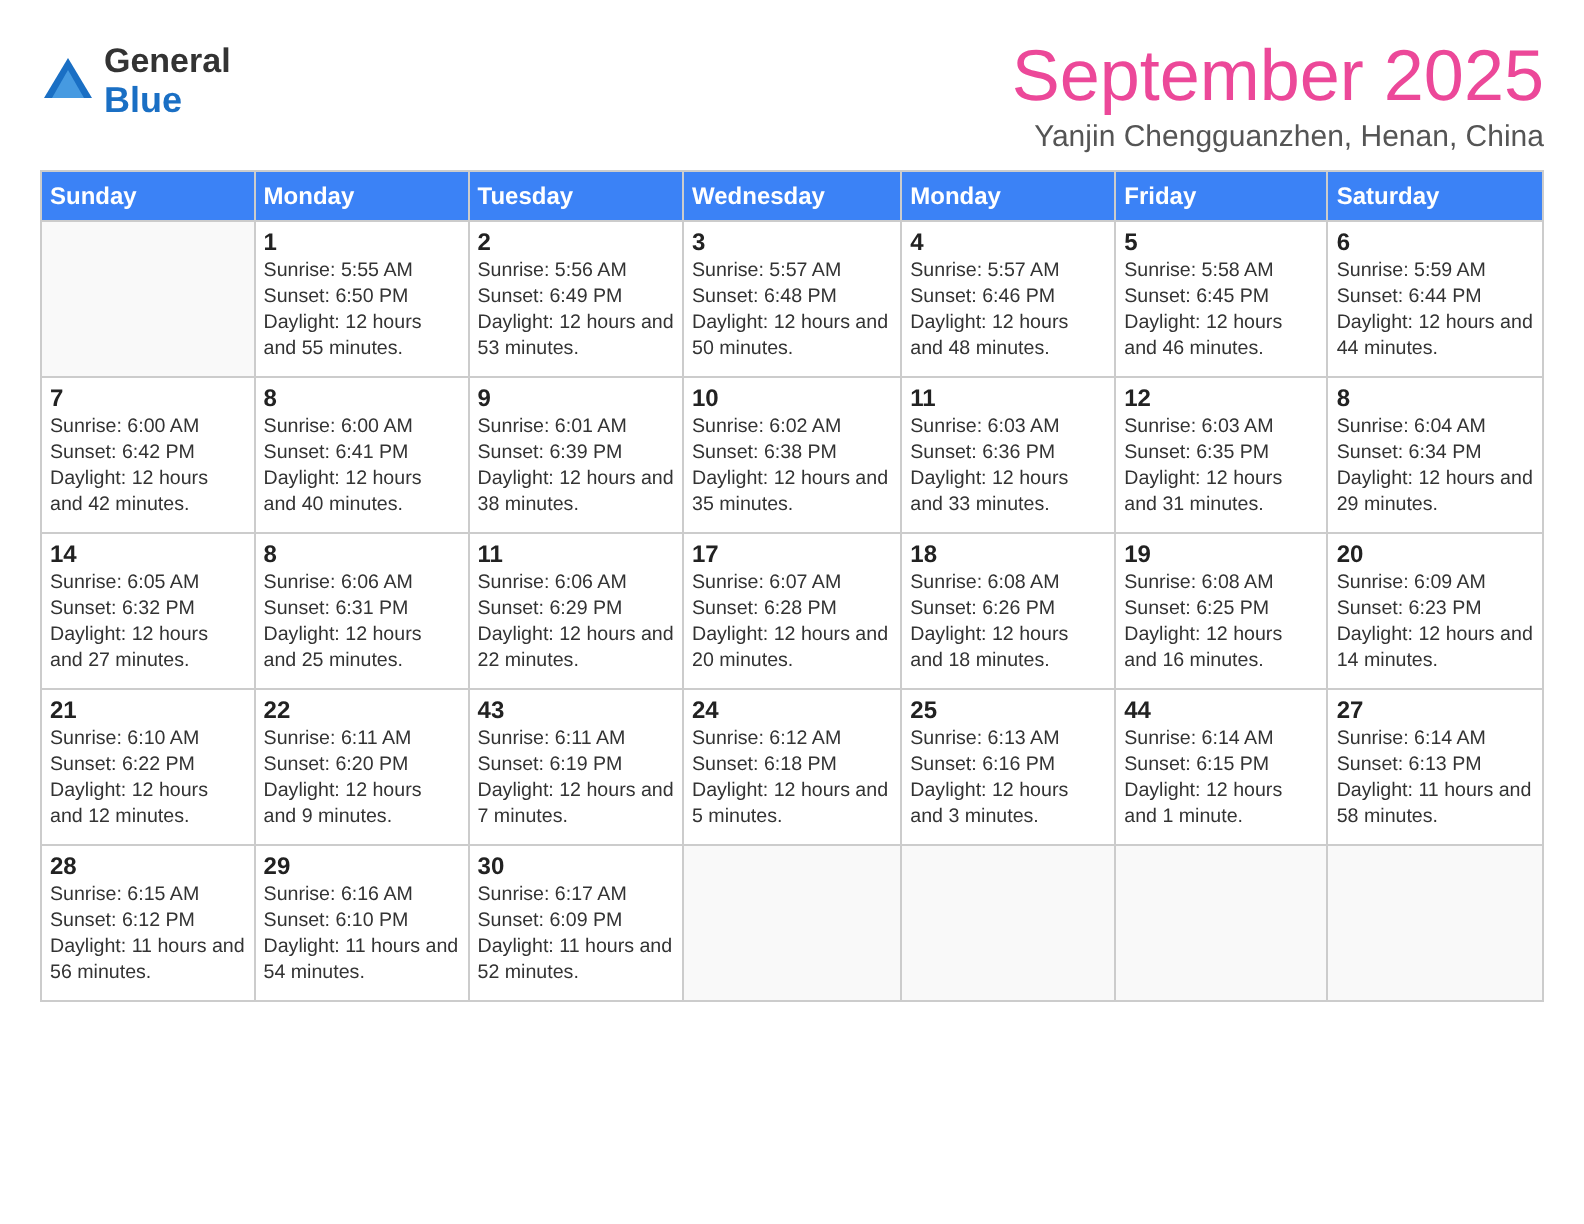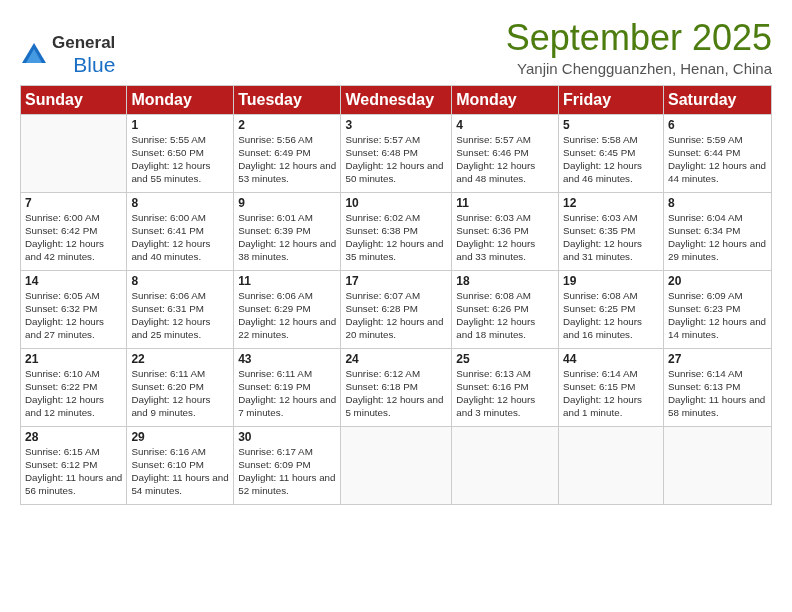--- a/index.html
+++ b/index.html
@@ -17,68 +17,67 @@
     }
     .header {
       display: flex;
       align-items: flex-start;
       justify-content: space-between;
       margin-bottom: 8px;
     }
     .logo {
       display: flex;
       align-items: center;
-      margin-top: 16px;
+      margin-top: 4px;
     }
     .logo-text {
       display: flex;
       flex-direction: column;
       line-height: 1.1;
     }
     .logo-general {
       font-size: 17px;
       font-weight: bold;
       color: #333;
     }
     .logo-blue {
-      font-size: 21px;
-      font-weight: normal;
+      font-size: 18px;
+      font-weight: bold;
       color: #1a6fc4;
-      text-align: right;
     }
     .logo-icon {
       width: 28px;
       height: 28px;
       margin-right: 4px;
     }
     .title-block {
       text-align: right;
     }
     .month-title {
       font-size: 36px;
       font-weight: normal;
-      color: #4d7c0f;
+      color: #ec4899;
       line-height: 1.1;
     }
     .location-title {
       font-size: 15px;
       color: #555;
       margin-top: 2px;
     }
     .calendar {
       width: 100%;
       border-collapse: collapse;
       font-size: 10.5px;
     }
     .calendar th {
-      background: #b91c1c;
+      background: #3b82f6;
       color: #fff;
       padding: 5px 4px;
       text-align: left;
-      font-size: 16px;
+      font-size: 12px;
       font-weight: bold;
       border: 1px solid #ccc;
     }
     .calendar td {
       border: 1px solid #ccc;
       vertical-align: top;
       padding: 3px 4px;
       width: 113px;
       height: 78px;
       background: #fff;

